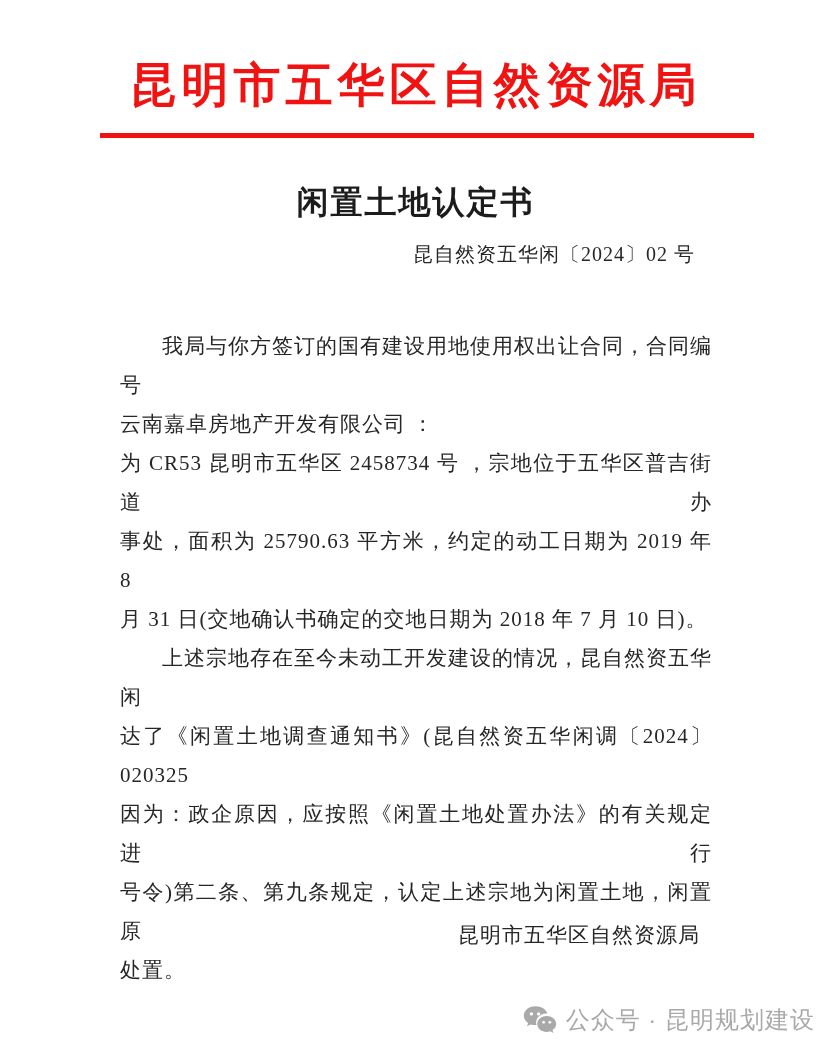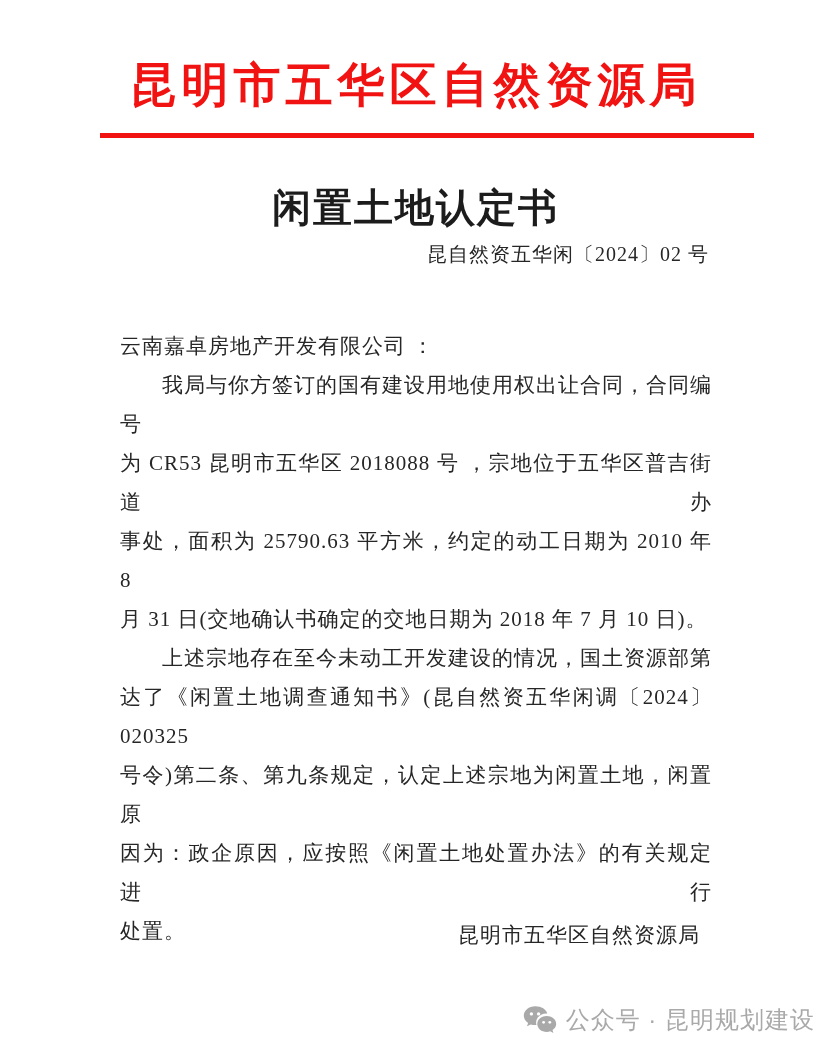--- a/index.html
+++ b/index.html
@@ -34,30 +34,30 @@
     width: 654px;
     height: 5px;
     background: #f01311;
   }
   .doc-title {
     position: absolute;
     top: 181px;
     left: 0;
     width: 100%;
     text-align: center;
-    font-size: 39px;
+    font-size: 32px;
     font-weight: bold;
     letter-spacing: 2px;
     color: #1c1c1c;
     white-space: nowrap;
   }
   .doc-number {
     position: absolute;
     top: 241px;
-    right: 122px;
+    right: 136px;
     font-size: 20px;
     letter-spacing: 1px;
     color: #262626;
     white-space: nowrap;
   }
   .body-block {
     position: absolute;
     top: 327px;
     left: 120px;
     width: 592px;
@@ -107,29 +107,29 @@
 
   <div class="agency-header">昆明市五华区自然资源局</div>
 
   <div class="red-divider"></div>
 
   <div class="doc-title">闲置土地认定书</div>
 
   <div class="doc-number">昆自然资五华闲〔2024〕02 号</div>
 
   <div class="body-block">
+    <div class="line indent full">我局与你方签订的国有建设用地使用权出让合同，合同编号</div>
     <div class="line">云南嘉卓房地产开发有限公司 ：</div>
-    <div class="line indent full">我局与你方签订的国有建设用地使用权出让合同，合同编号</div>
-    <div class="line full">为 CR53 昆明市五华区 2018088 号 ，宗地位于五华区普吉街道办</div>
-    <div class="line full">事处，面积为 25790.63 平方米，约定的动工日期为 2010 年 8</div>
+    <div class="line full">为 CR53 昆明市五华区 2458734 号 ，宗地位于五华区普吉街道办</div>
+    <div class="line full">事处，面积为 25790.63 平方米，约定的动工日期为 2019 年 8</div>
     <div class="line">月 31 日(交地确认书确定的交地日期为 2018 年 7 月 10 日)。</div>
-    <div class="line indent full">上述宗地存在至今未动工开发建设的情况，国土资源部第</div>
+    <div class="line indent full">上述宗地存在至今未动工开发建设的情况，昆自然资五华闲</div>
     <div class="line full">达了《闲置土地调查通知书》(昆自然资五华闲调〔2024〕020325</div>
+    <div class="line full">因为：政企原因，应按照《闲置土地处置办法》的有关规定进行</div>
     <div class="line full">号令)第二条、第九条规定，认定上述宗地为闲置土地，闲置原</div>
-    <div class="line full">因为：政企原因，应按照《闲置土地处置办法》的有关规定进行</div>
     <div class="line">处置。</div>
 
   </div>
 
   <div class="signature-block">
     <div>昆明市五华区自然资源局</div>
   </div>
 
   <div class="watermark">
     <span>

